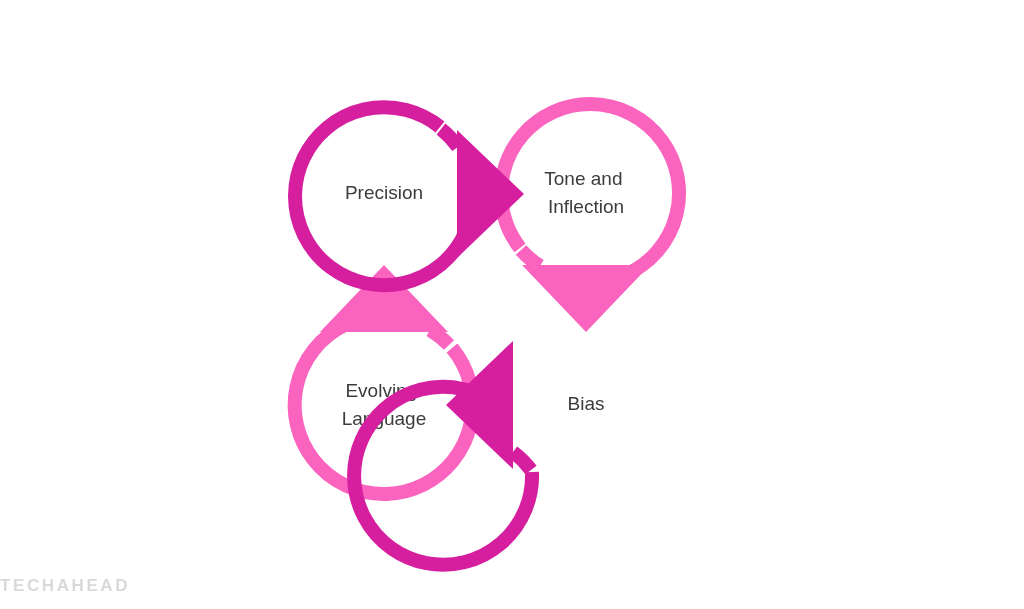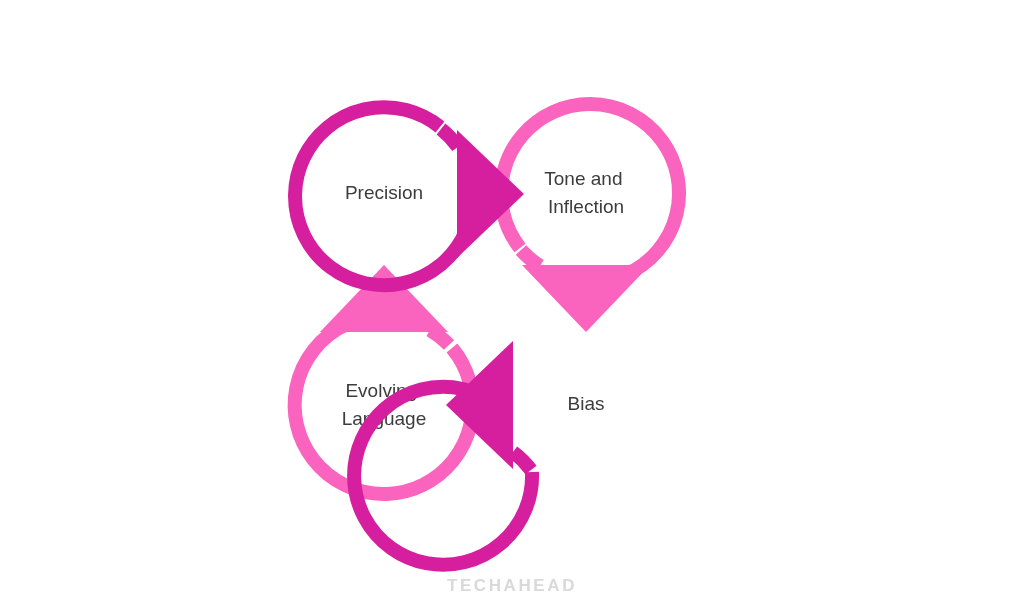--- a/index.html
+++ b/index.html
@@ -26,21 +26,20 @@
     font-family: "Liberation Sans", sans-serif;
     font-size: 19px;
     text-anchor: middle;
     dominant-baseline: middle;
   }
   .watermark-text {
     position: absolute;
     left: 0;
     top: 576px;
     width: 1024px;
-    text-align: center;
     font-family: "Liberation Sans", sans-serif;
     font-size: 17px;
     font-weight: bold;
     letter-spacing: 2.6px;
     color: #d9d9d9;
     user-select: none;
   }
 </style>
 </head>
 <body>

